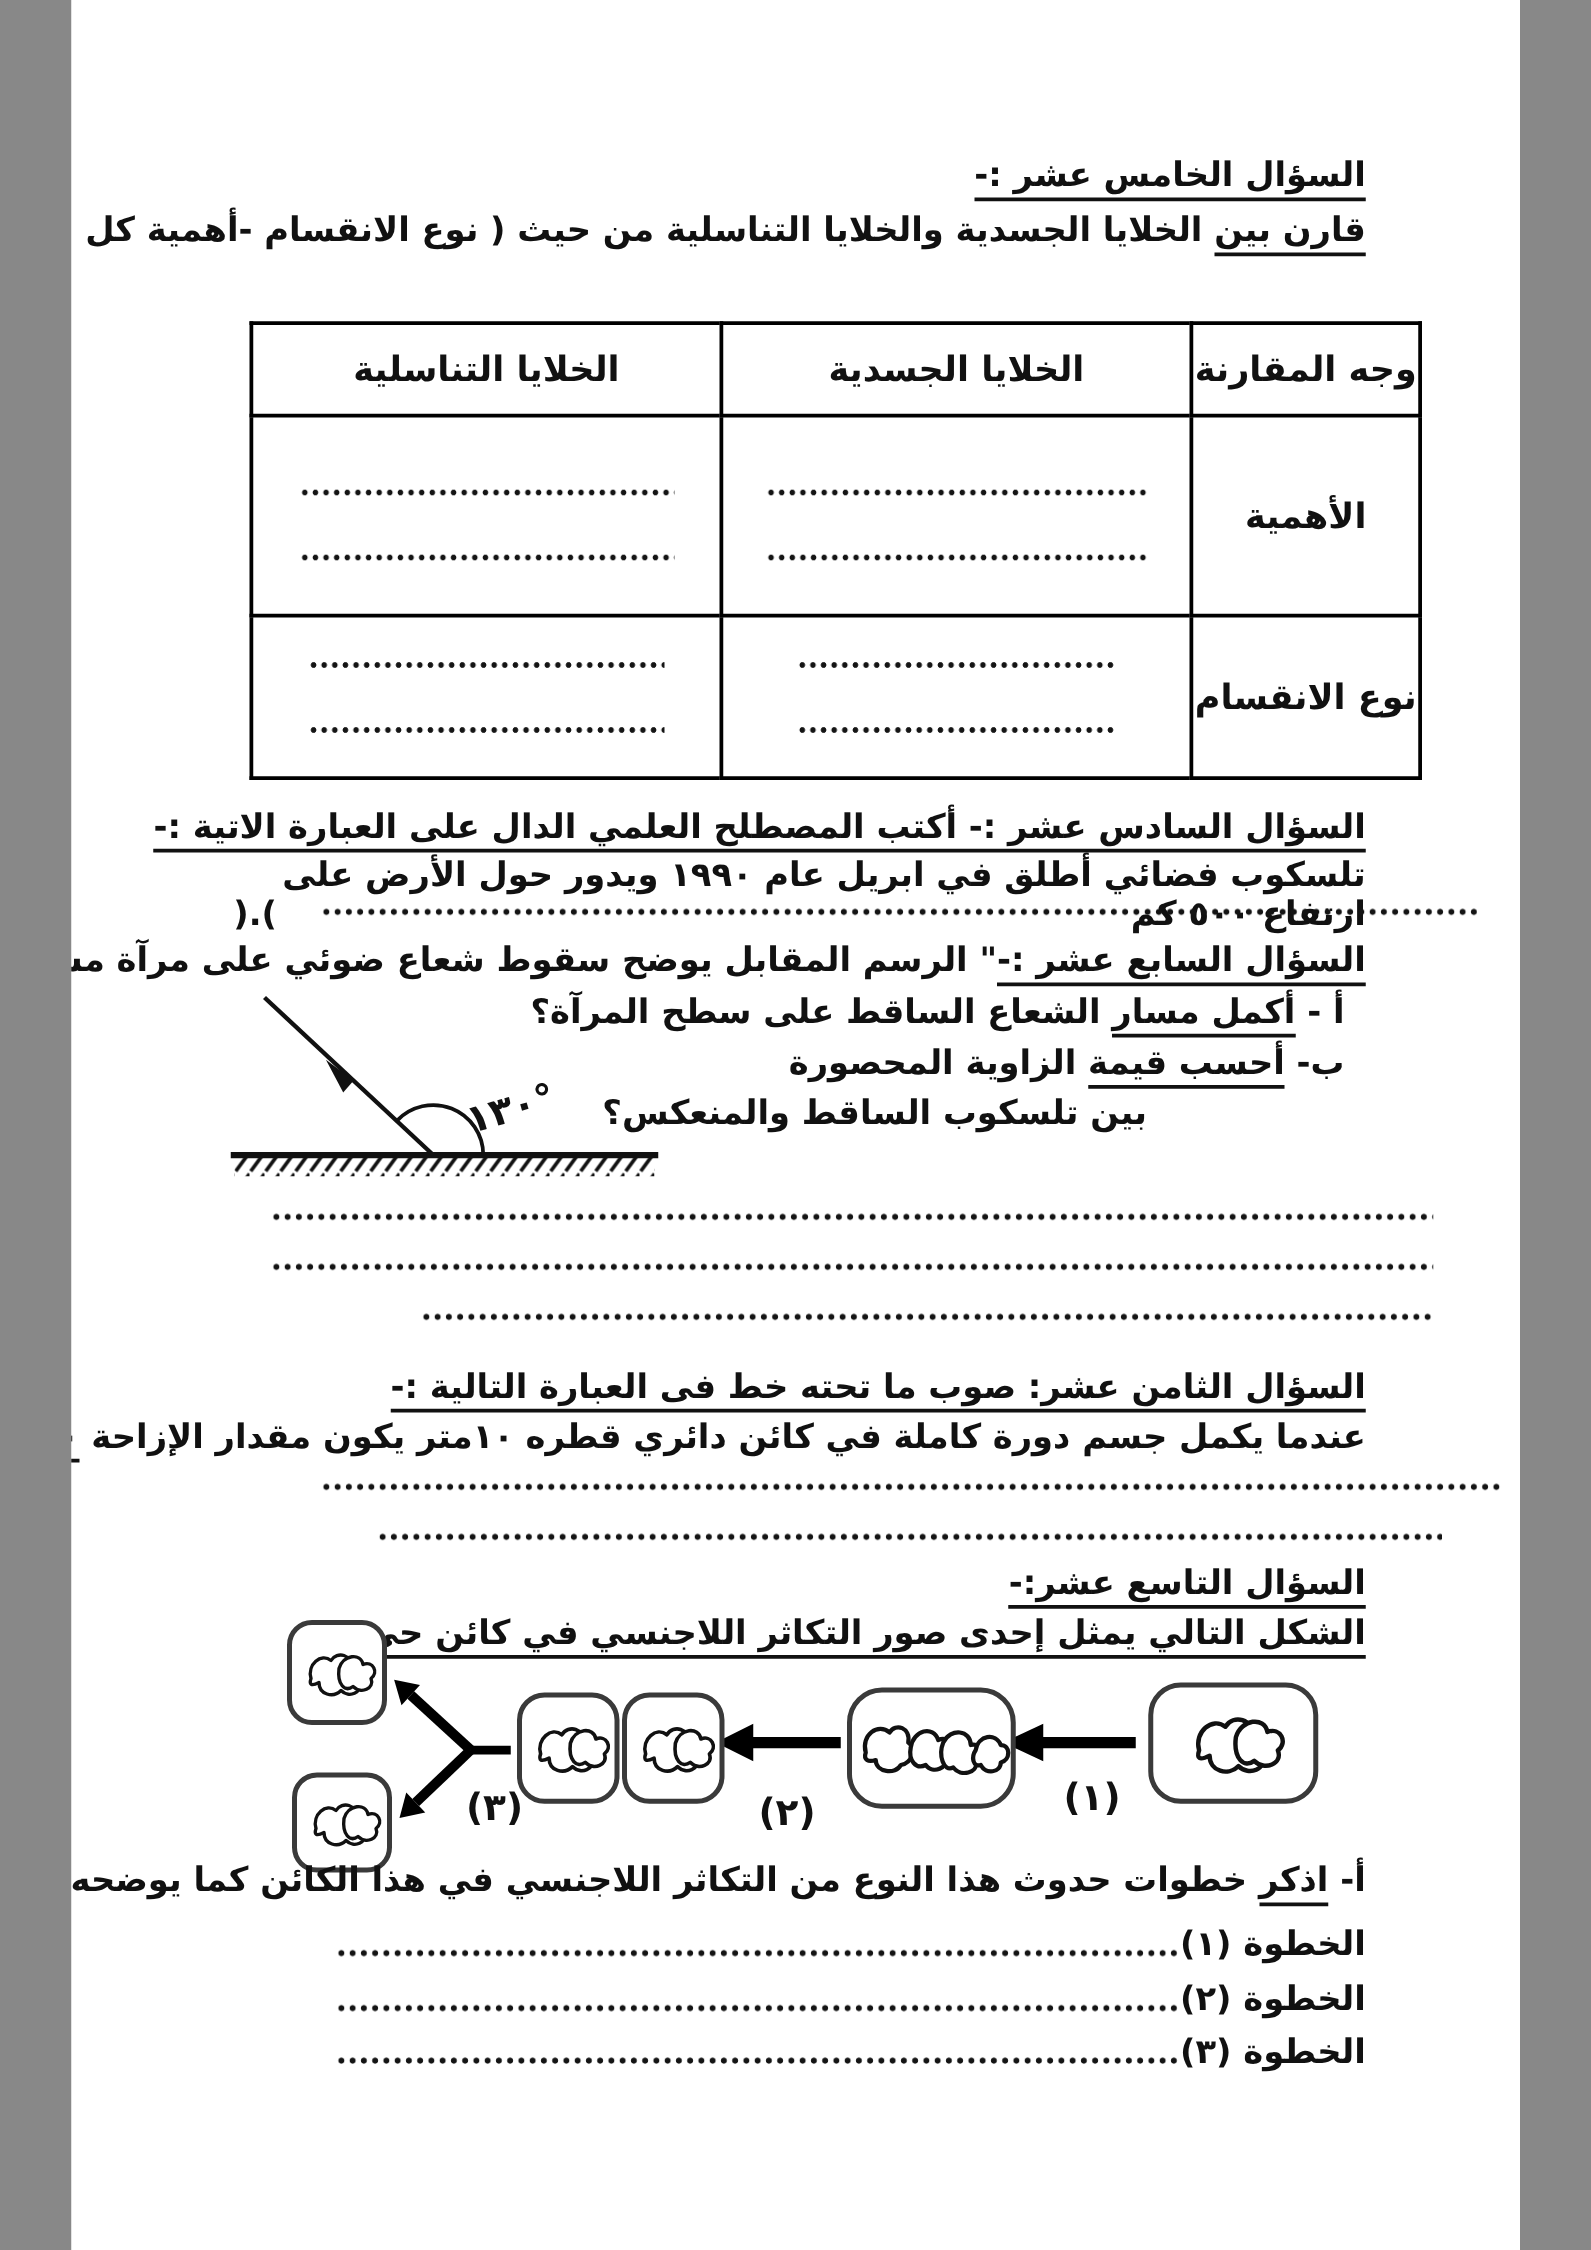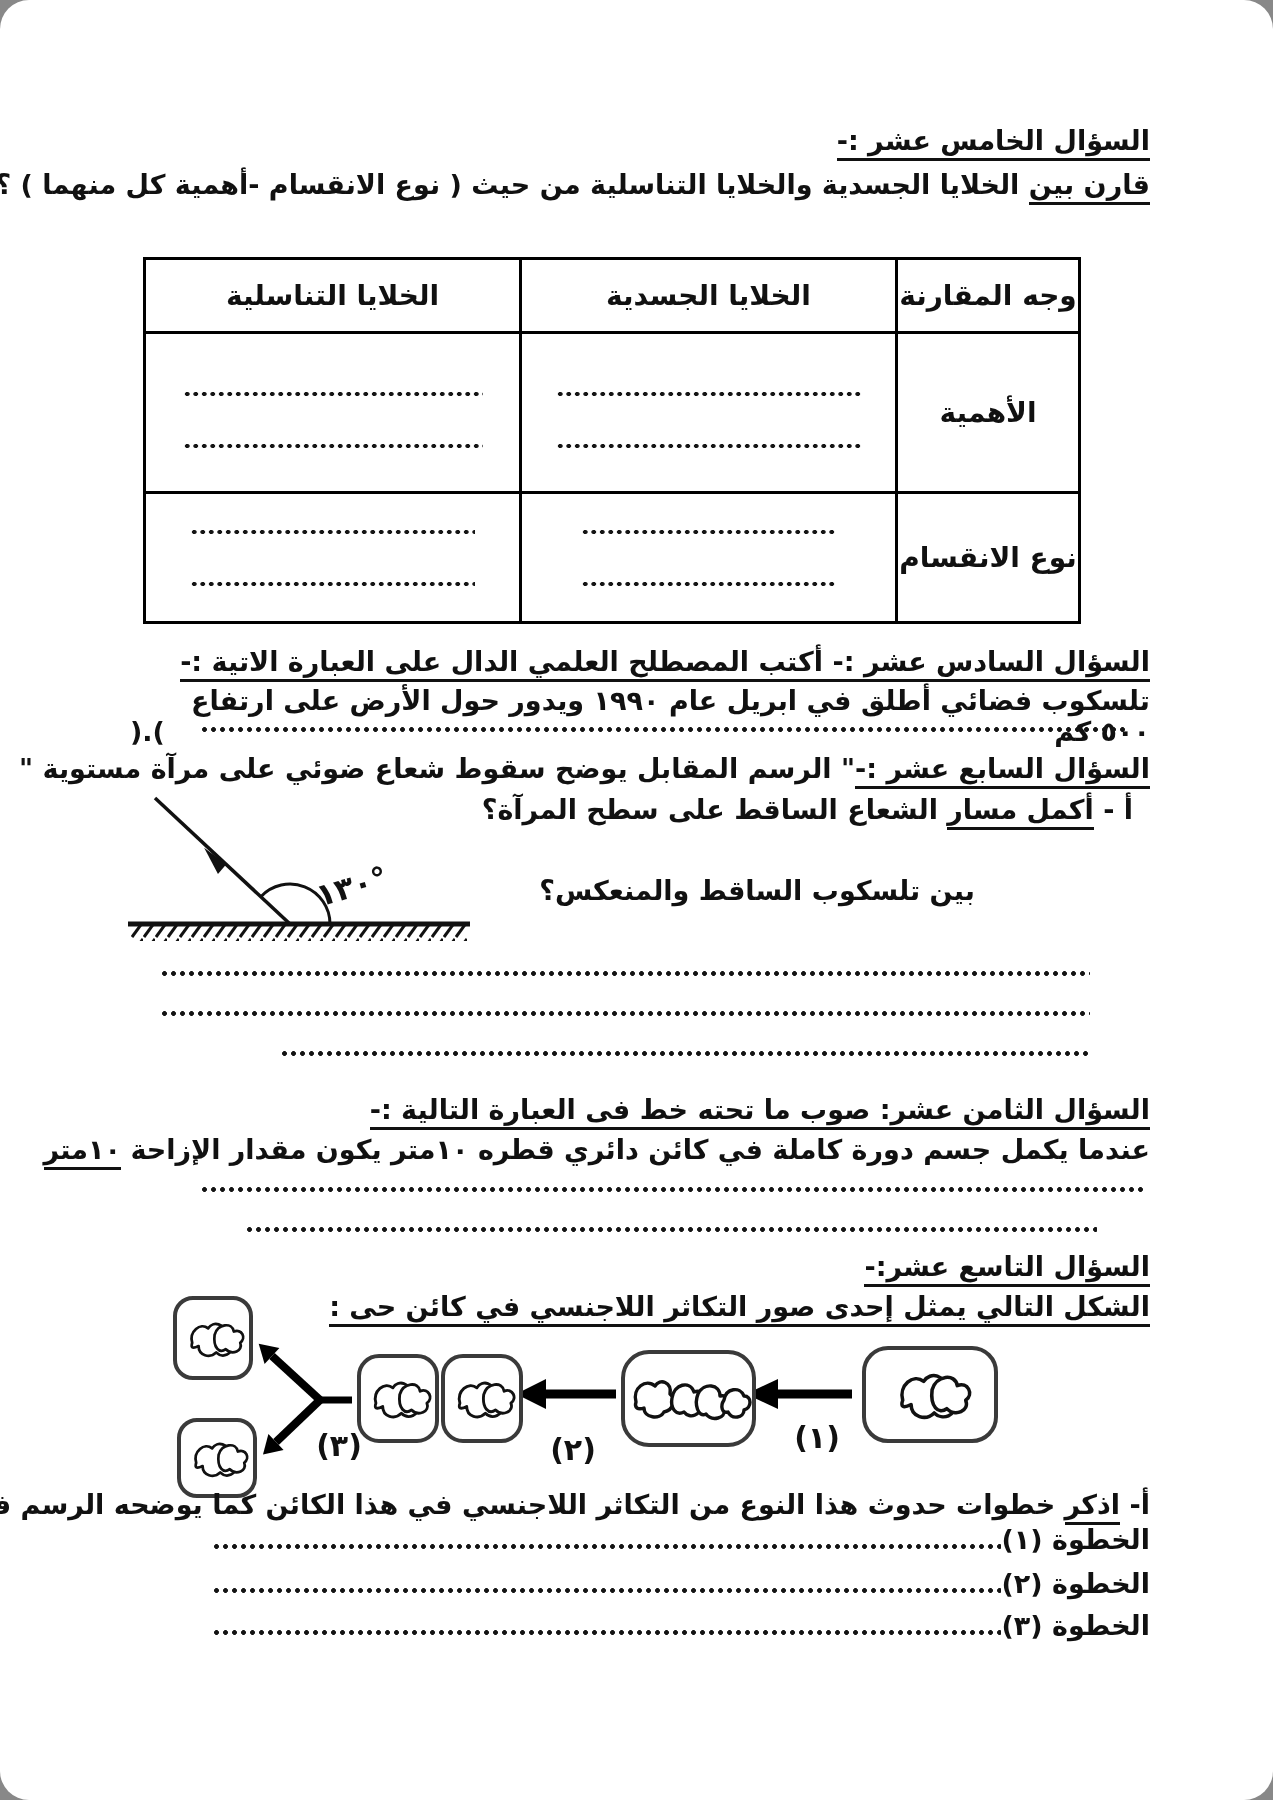--- a/index.html
+++ b/index.html
@@ -1,19 +1,19 @@
 <!DOCTYPE html>
 <html lang="ar" dir="rtl"><head>
 <meta charset="utf-8">
 <style>
   html,body{margin:0;padding:0;background:#888;}
   .page{
-    position:relative;width:1273px;height:1800px;background:#ffffff;
+    position:relative;width:1159px;height:1800px;background:#ffffff;
     margin:0 auto;overflow:hidden;
-    font-family:"DejaVu Sans",sans-serif;color:#111;border-radius:29px;
+    font-family:"DejaVu Sans",sans-serif;color:#111;
   }
   .t{
     position:absolute;direction:rtl;font-weight:bold;font-size:27px;
     white-space:nowrap;line-height:1.25;color:#111;
   }
   .u{border-bottom:3px solid #111;padding-bottom:2px;}
   .dotline{
     position:absolute;height:7px;
     background-image:radial-gradient(circle,#141414 2.1px,transparent 2.7px);
     background-size:9px 7px;background-repeat:repeat-x;background-position:left center;
@@ -32,21 +32,21 @@
     background-image:radial-gradient(circle,#141414 2px,transparent 2.5px);
     background-size:8.5px 6px;background-repeat:repeat-x;background-position:left center;
   }
   .cellfill{display:flex;flex-direction:column;justify-content:center;gap:46px;height:100%;}
   .q16row{
     position:absolute;right:123px;left:130px;display:flex;direction:rtl;
     align-items:flex-end;font-weight:bold;font-size:27px;
   }
   .steprow{
     position:absolute;right:123px;left:212px;display:flex;direction:rtl;
-    align-items:flex-end;font-weight:bold;font-size:27px;
+    align-items:flex-end;font-weight:bold;font-size:27px;margin-top:16px;
   }
   .sdots{
     flex:1;height:7px;margin-bottom:5px;
     background-image:radial-gradient(circle,#141414 2.1px,transparent 2.7px);
     background-size:9px 7px;background-repeat:repeat-x;
   }
   .spacer{flex:1;}
   svg{position:absolute;}
   svg text{font-family:"DejaVu Sans",sans-serif;font-weight:bold;fill:#111;}
 </style>
@@ -117,20 +117,23 @@
     <span dir="ltr">).</span>
   </div>
   <div class="dotline" style="top:726px;left:200px;width:925px;"></div>
 
   <div class="t" style="top:752px;right:123px;">
     <span class="u">السؤال السابع عشر :-</span><span>"  الرسم المقابل يوضح سقوط شعاع ضوئي على مرآة مستوية "</span>
   </div>
   <div class="t" style="top:793px;right:140px;">
     <span>أ  - </span><span class="u">أكمل مسار</span><span> الشعاع الساقط على سطح المرآة؟</span>
   </div>
+  <div class="t" style="top:834px;right:140px;">
+    <span>ب- </span><span class="u">أحسب قيمة</span><span> الزاوية المحصورة</span>
+  </div>
   <div class="t" style="top:874px;right:298px;">بين تلسكوب الساقط والمنعكس؟</div>
 
   <svg style="left:95px;top:785px;" width="430" height="170" viewBox="0 0 430 170">
     <defs>
       <pattern id="hatch" width="12" height="17" patternUnits="userSpaceOnUse">
         <line x1="12" y1="1" x2="1" y2="16" stroke="#111" stroke-width="3"></line>
       </pattern>
     </defs>
 
     <line x1="33" y1="139" x2="375" y2="139" stroke="#111" stroke-width="5"></line>

